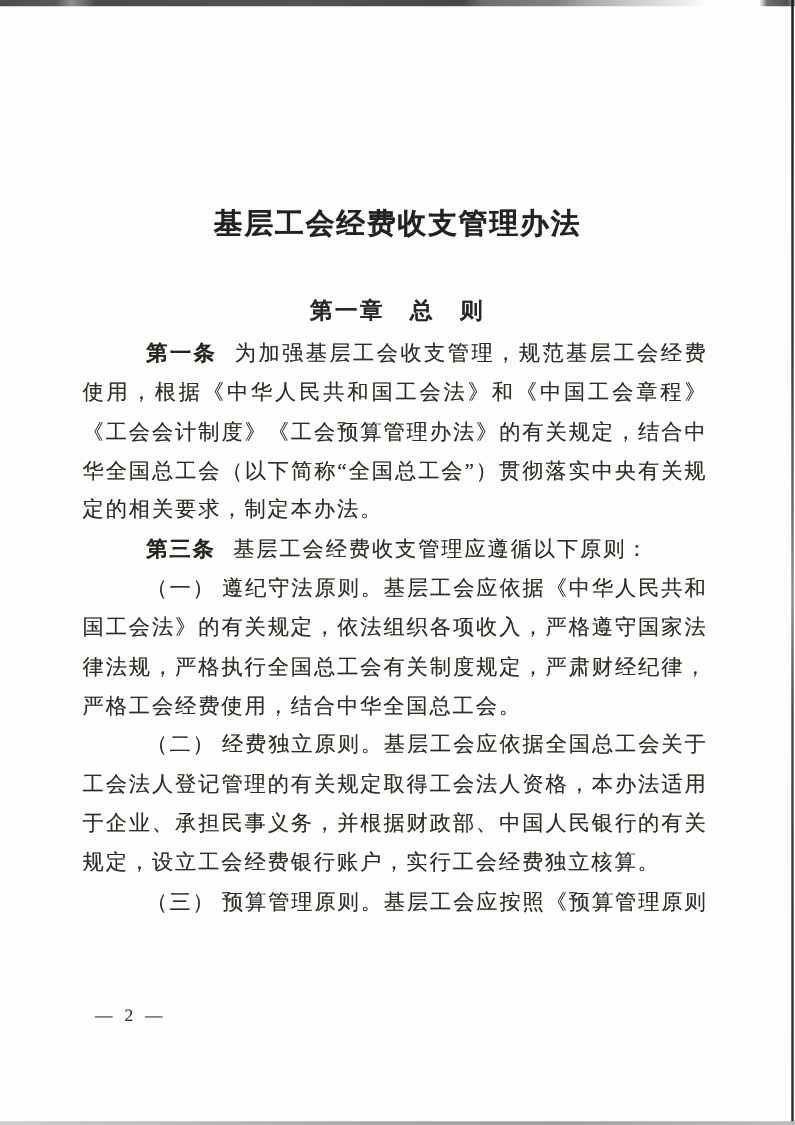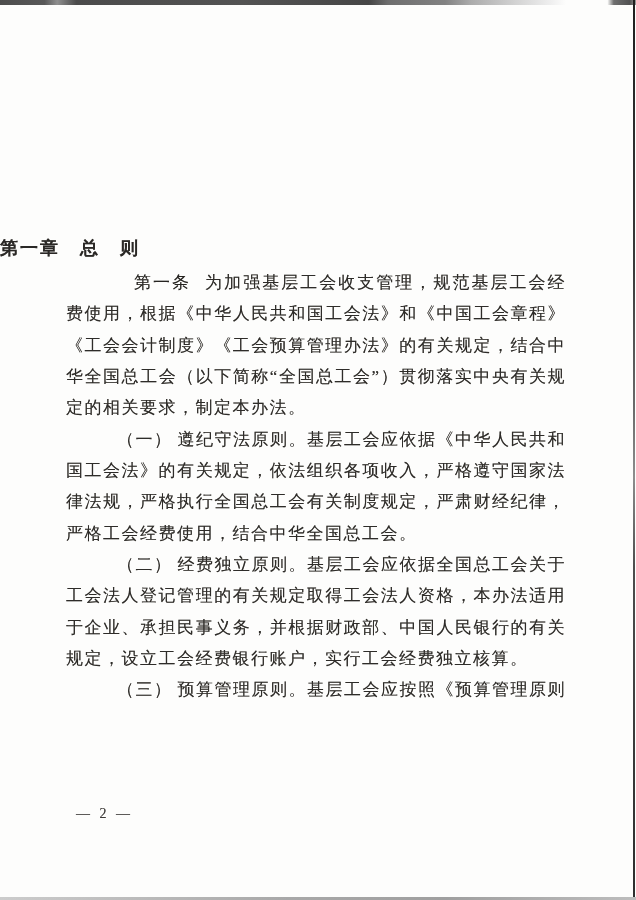--- a/index.html
+++ b/index.html
@@ -36,58 +36,60 @@
   
   .doc-title {
     position: absolute; top: 163px; left: 0; right: 0;
     text-align: center;
     font-size: 23px; font-weight: bold; letter-spacing: 1.5px;
     color: #232120;
     text-shadow: 0 0 0.6px rgba(60,56,50,0.6);
   }
   .chapter {
     position: absolute; top: 236px; left: 0; right: 0;
-    text-align: left;
+    text-align: center;
     font-size: 18px; font-weight: bold; letter-spacing: 2px;
     color: #2a2826;
     text-shadow: 0 0 0.5px rgba(60,56,50,0.55);
   }
   .doc-body {
     position: absolute; top: 267px; left: 66px; width: 500px;
     font-size: 17px; line-height: 31.35px; letter-spacing: 1.5px;
     text-align: justify; text-justify: inter-ideograph;
     color: #2e2c29;
     text-shadow: 0 0 0.5px rgba(70,65,58,0.5);
   }
   .para { text-indent: 51px; margin: 0; }
-  .label-article { font-weight: normal; margin-right: 14px; color: #262421; margin-left: 17px; }
+  .label-article { font-weight: bold; margin-right: 14px; color: #262421; }
   .label-item { margin-right: 5px; }
   .pagenum {
     position: absolute; top: 806px; left: 76px;
     font-size: 14px; letter-spacing: 3px; color: #3c3a38;
     text-shadow: 0 0 0.4px rgba(70,65,58,0.5);
   }
 </style>
 </head>
 <body>
 
 <div class="page">
 
   <div class="scan-top"></div>
   <div class="scan-right"></div>
   <div class="scan-bottom"></div>
 
+  <h1 class="doc-title">基层工会经费收支管理办法</h1>
 
   <h2 class="chapter">第一章　总　则</h2>
 
   <div class="doc-body">
 
     <p class="para"><span class="label-article">第一条</span><span>为加强基层工会收支管理，规范基层工会经费使用，根据《中华人民共和国工会法》和《中国工会章程》《工会会计制度》《工会预算管理办法》的有关规定，结合中华全国总工会（以下简称“全国总工会”）贯彻落实中央有关规定的相关要求，制定本办法。</span></p>
 
 
+    <p class="para"><span class="label-article">第三条</span><span>基层工会经费收支管理应遵循以下原则：</span></p>
 
     <p class="para"><span class="label-item">（一）</span><span>遵纪守法原则。基层工会应依据《中华人民共和国工会法》的有关规定，依法组织各项收入，严格遵守国家法律法规，严格执行全国总工会有关制度规定，严肃财经纪律，严格工会经费使用，结合中华全国总工会。</span></p>
 
     <p class="para"><span class="label-item">（二）</span><span>经费独立原则。基层工会应依据全国总工会关于工会法人登记管理的有关规定取得工会法人资格，本办法适用于企业、承担民事义务，并根据财政部、中国人民银行的有关规定，设立工会经费银行账户，实行工会经费独立核算。</span></p>
 
     <p class="para"><span class="label-item">（三）</span><span>预算管理原则。基层工会应按照《预算管理原则</span></p>
 
   </div>
 
   <div class="pagenum">— 2 —</div>

